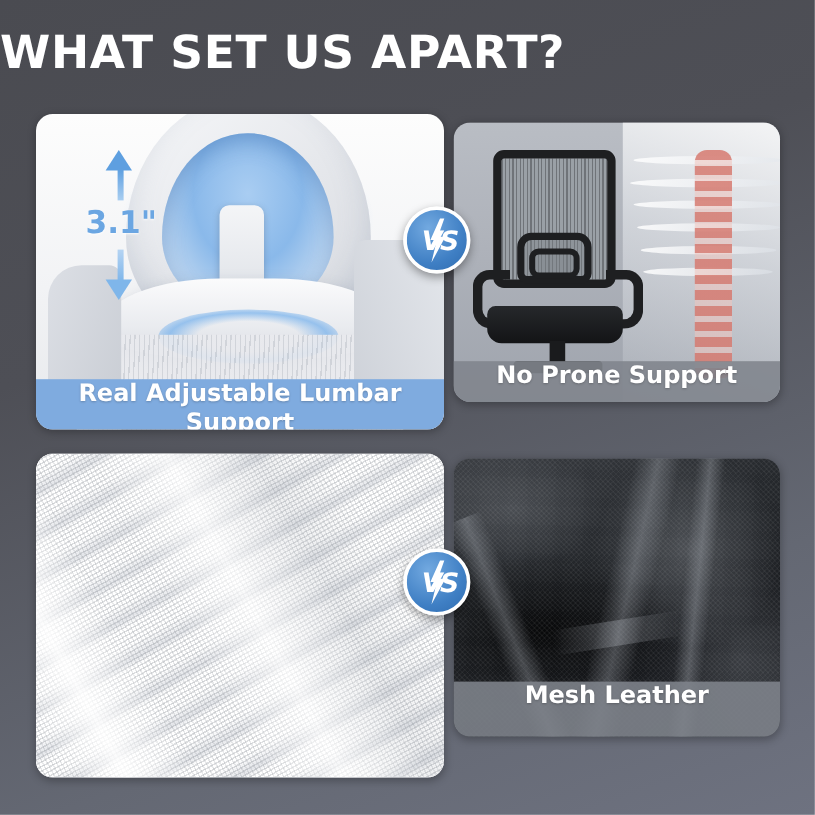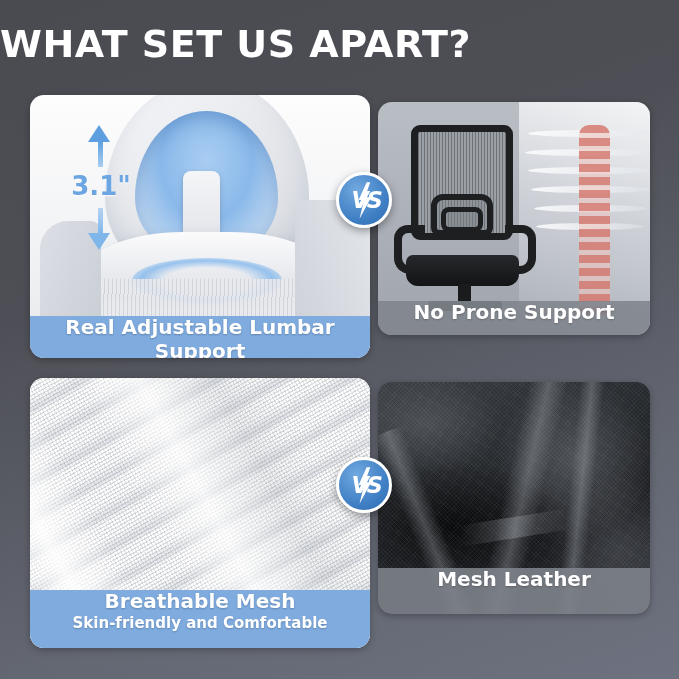--- a/index.html
+++ b/index.html
@@ -316,24 +316,20 @@
   <div class="cap cap-grey h-tr">
     <div class="cap-main">No Prone Support</div>
   </div>
 </div>
 
 <div class="panel p-bl">
   <div class="media bl-bg">
     <div class="bl-rollA"></div>
     <div class="bl-rollB"></div>
   </div>
-  <div class="cap cap-blue h-bl">
-    <div class="cap-main">Breathable Mesh</div>
-    <div class="cap-sub">Skin-friendly and Comfortable</div>
-  </div>
 </div>
 
 <div class="panel p-br">
   <div class="media br-bg">
     <div class="br-grain"></div>
     <div class="fold f1"></div>
     <div class="fold f2"></div>
     <div class="fold f3"></div>
     <div class="fold f4"></div>
   </div>

